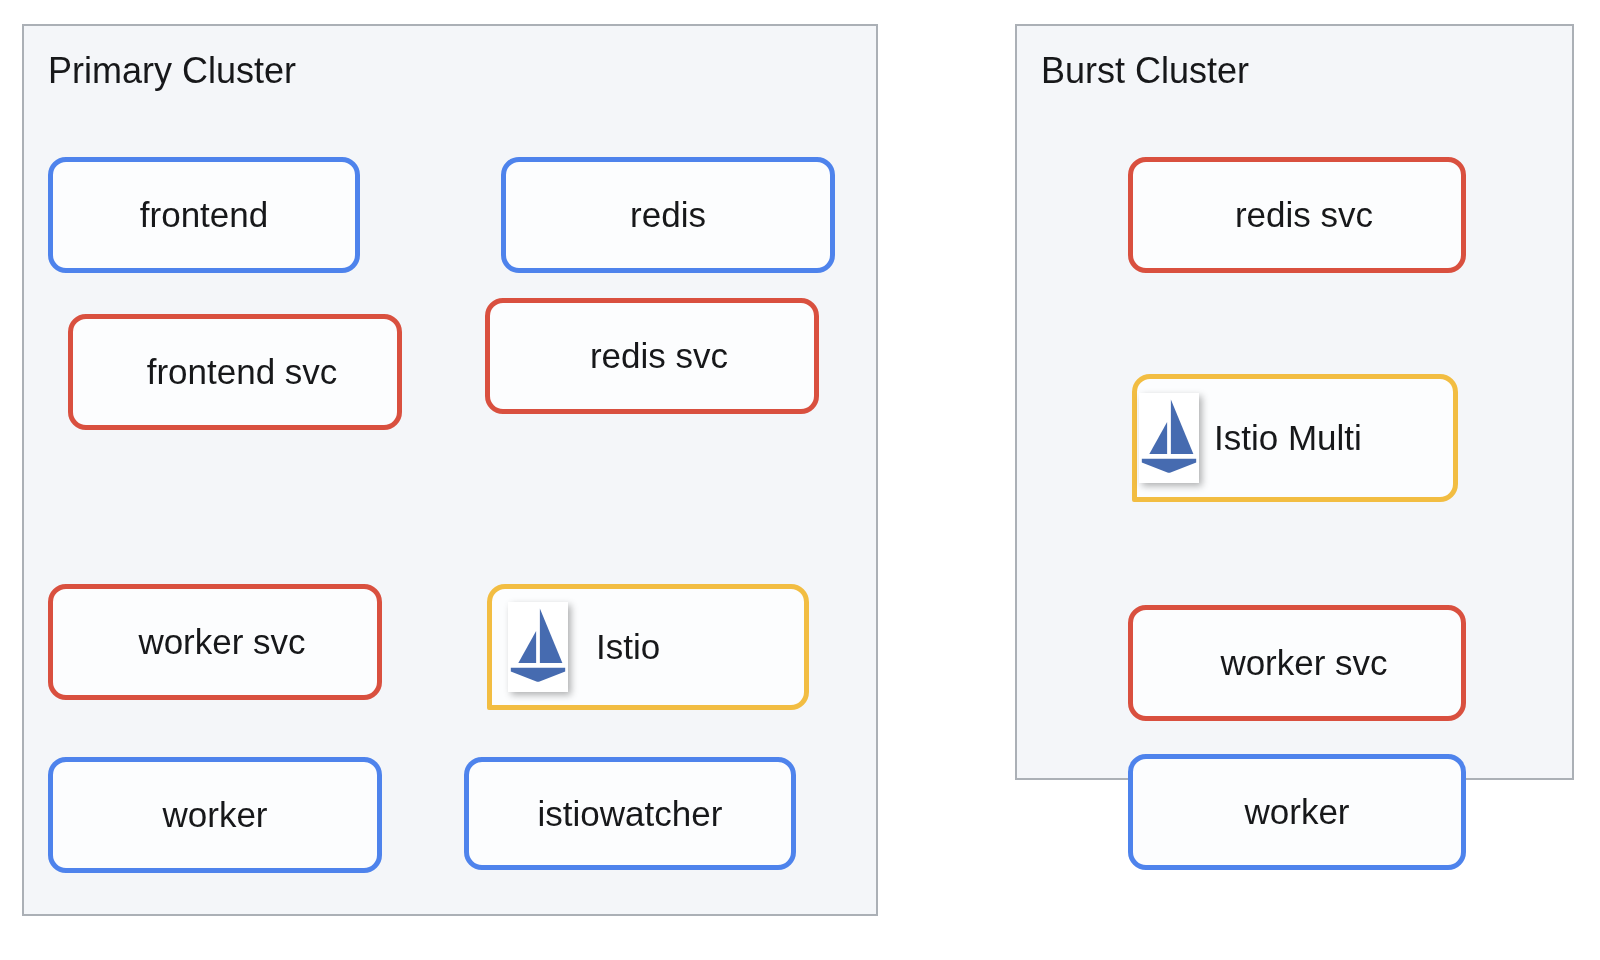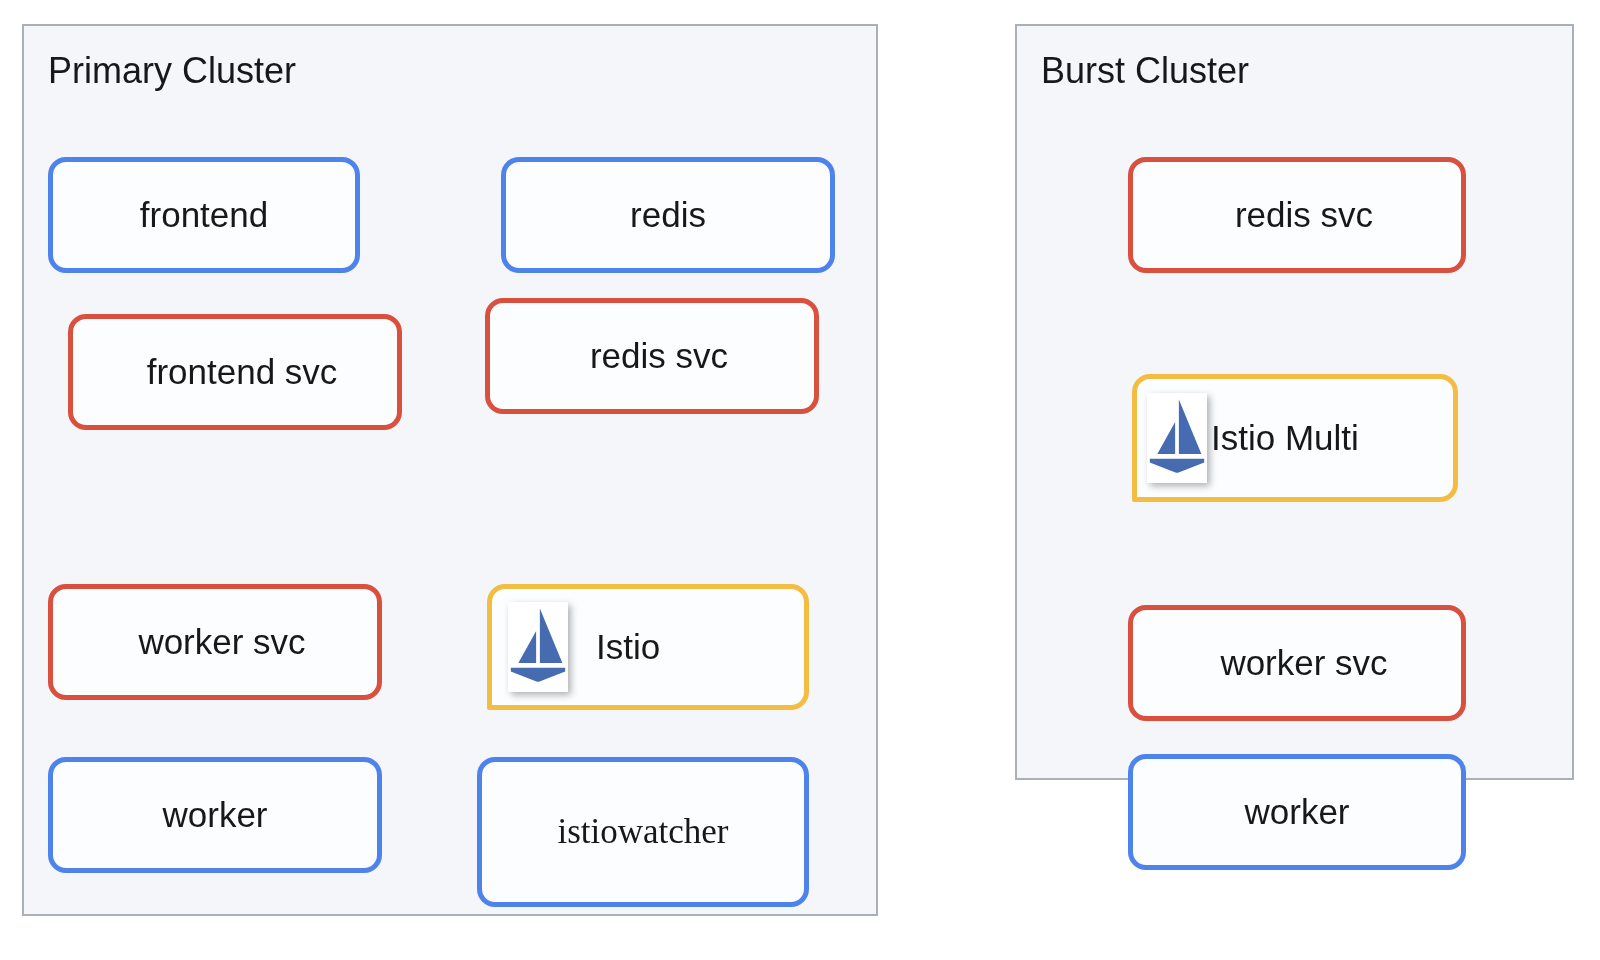--- a/index.html
+++ b/index.html
@@ -65,21 +65,21 @@
     background: #FFFFFF;
     box-shadow: 3px 3px 7px rgba(0,0,0,0.30);
     flex: 0 0 auto;
     display: flex;
     align-items: center;
     justify-content: center;
   }
   .icon-tile svg { width: 100%; height: 100%; display: block; }
   .istio-primary { padding-left: 16px; }
   .istio-primary .icon-tile { margin-right: 28px; }
-  .istio-multi { padding-left: 10px; }
+  .istio-multi { padding-left: 2px; gap: 11px; }
   .istio-multi .icon-tile { margin-right: 4px; }
 </style>
 </head>
 <body>
 
 <div id="canvas">
 
   <section class="cluster" style="left:22px; top:24px; width:856px; height:892px;">
     <h2 class="cluster-title">Primary Cluster</h2>
 
@@ -112,21 +112,21 @@
           <polygon points="3,69 61,69 61,73 33,84 31,84 3,73" fill="#466BB0"></polygon>
         </svg>
       </span>
       <span class="label">Istio</span>
     </div>
 
     <div class="node deployment" style="left:24px; top:731px; width:334px; height:116px;">
       <span class="label">worker</span>
     </div>
 
-    <div class="node deployment" style="left:453px; top:731px; width:332px; height:150px;font-family:Liberation Serif, serif;">
+    <div class="node deployment" style="left:440px; top:731px; width:332px; height:113px;">
       <span class="label">istiowatcher</span>
     </div>
   </section>
 
   <section class="cluster" style="left:1015px; top:24px; width:559px; height:756px;text-decoration:underline;">
     <h2 class="cluster-title">Burst Cluster</h2>
 
     <div class="node service" style="left:111px; top:131px; width:338px; height:116px;">
       <span class="label">redis svc</span>
     </div>

